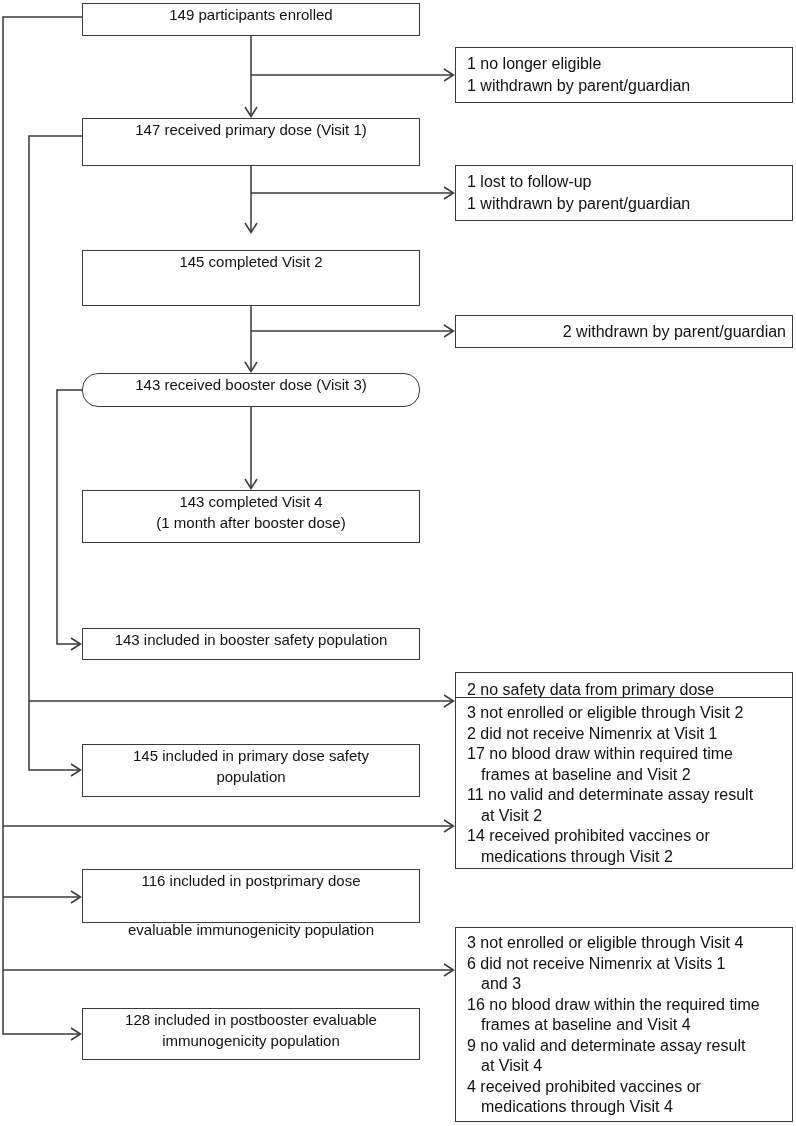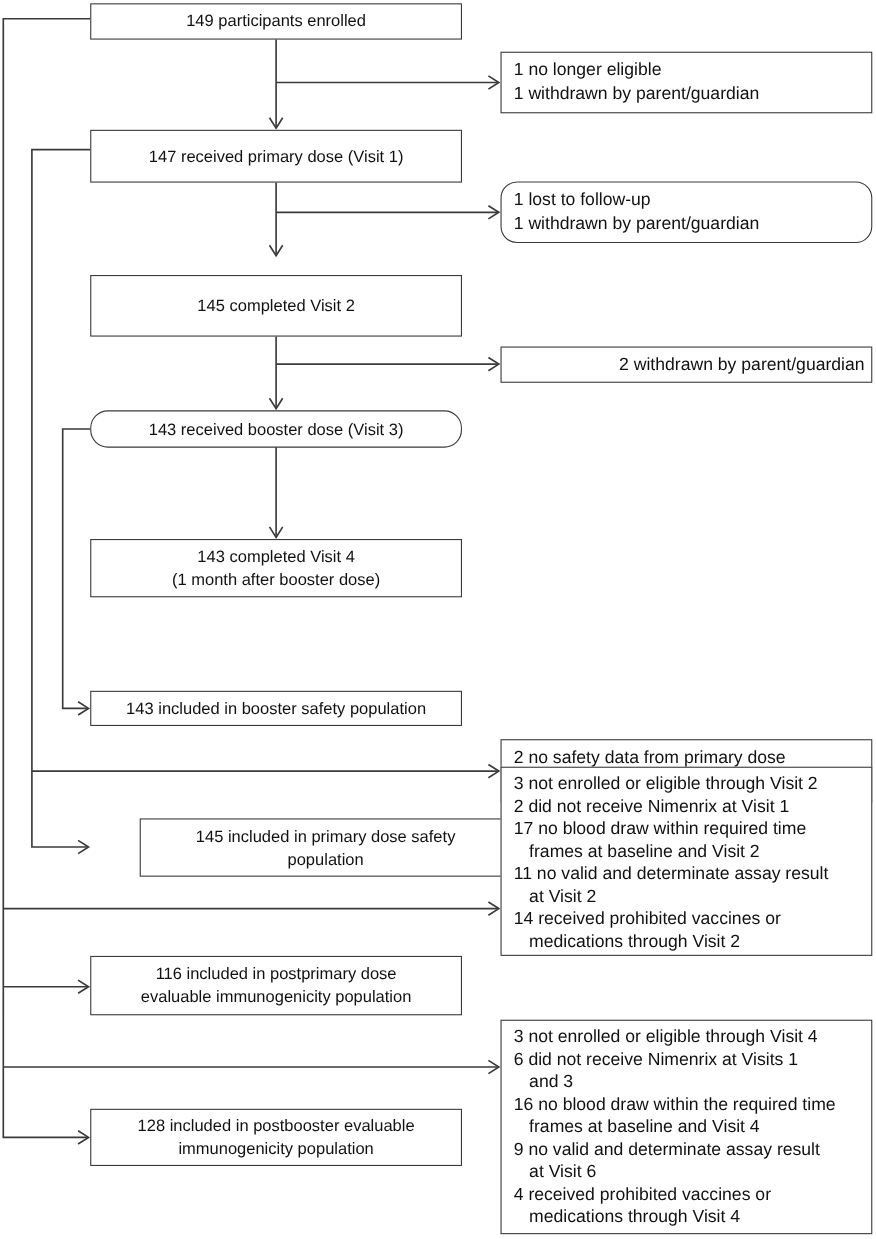--- a/index.html
+++ b/index.html
@@ -15,21 +15,20 @@
   #connectors { position: absolute; left: 0; top: 0; }
   .fbox {
     position: absolute;
     left: 82px;
     width: 338px;
     box-sizing: border-box;
     border: 1.5px solid #3a3a3a;
     background: #ffffff;
     display: flex;
     flex-direction: column;
-    justify-content: center;
     align-items: center;
     text-align: center;
     font-size: 15px;
     line-height: 21px;
   }
   .sbox {
     position: absolute;
     left: 455px;
     width: 338px;
     box-sizing: border-box;
@@ -106,41 +105,41 @@
 
   <div class="fbox" style="top:490px;height:53px;">
     <div>143 completed Visit 4</div>
     <div>(1 month after booster dose)</div>
   </div>
 
   <div class="fbox" style="top:628px;height:32px;">
     <div>143 included in booster safety population</div>
   </div>
 
-  <div class="fbox" style="top:744px;height:53px;margin-left:45px;">
+  <div class="fbox" style="top:744px;height:53px;">
     <div>145 included in primary dose safety</div>
     <div>population</div>
   </div>
 
-  <div class="fbox" style="top:869px;height:54px;">
+  <div class="fbox" style="top:869px;height:54px;gap:28px;">
     <div>116 included in postprimary dose</div>
     <div>evaluable immunogenicity population</div>
   </div>
 
   <div class="fbox" style="top:1008px;height:52px;">
     <div>128 included in postbooster evaluable</div>
     <div>immunogenicity population</div>
   </div>
 
   <div class="sbox" style="top:47px;height:56px;">
     <div class="ln">1 no longer eligible</div>
     <div class="ln">1 withdrawn by parent/guardian</div>
   </div>
 
-  <div class="sbox" style="top:165px;height:56px;border-radius:15px;">
+  <div class="sbox" style="top:165px;height:56px;">
     <div class="ln">1 lost to follow-up</div>
     <div class="ln">1 withdrawn by parent/guardian</div>
   </div>
 
   <div class="sbox" style="top:315px;height:33px;align-items:flex-end;">
     <div class="ln">2 withdrawn by parent/guardian</div>
   </div>
 
   <div class="sbox" style="top:672px;height:58px;">
     <div class="ln">2 no safety data from primary dose</div>
@@ -158,18 +157,18 @@
     <div class="ln cont">medications through Visit 2</div>
   </div>
 
   <div class="sbox list" style="top:927px;height:195px;">
     <div class="ln">3 not enrolled or eligible through Visit 4</div>
     <div class="ln">6 did not receive Nimenrix at Visits 1</div>
     <div class="ln cont">and 3</div>
     <div class="ln">16 no blood draw within the required time</div>
     <div class="ln cont">frames at baseline and Visit 4</div>
     <div class="ln">9 no valid and determinate assay result</div>
-    <div class="ln cont">at Visit 6</div>
+    <div class="ln cont">at Visit 4</div>
     <div class="ln">4 received prohibited vaccines or</div>
     <div class="ln cont">medications through Visit 4</div>
   </div>
 
 </div>
 
 </body></html>

